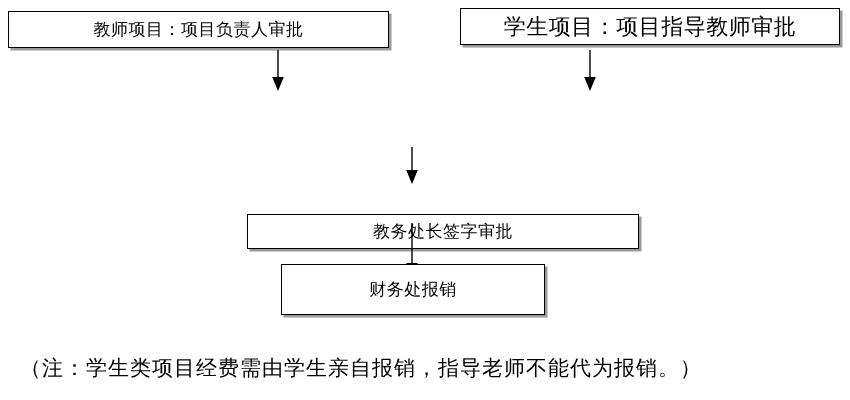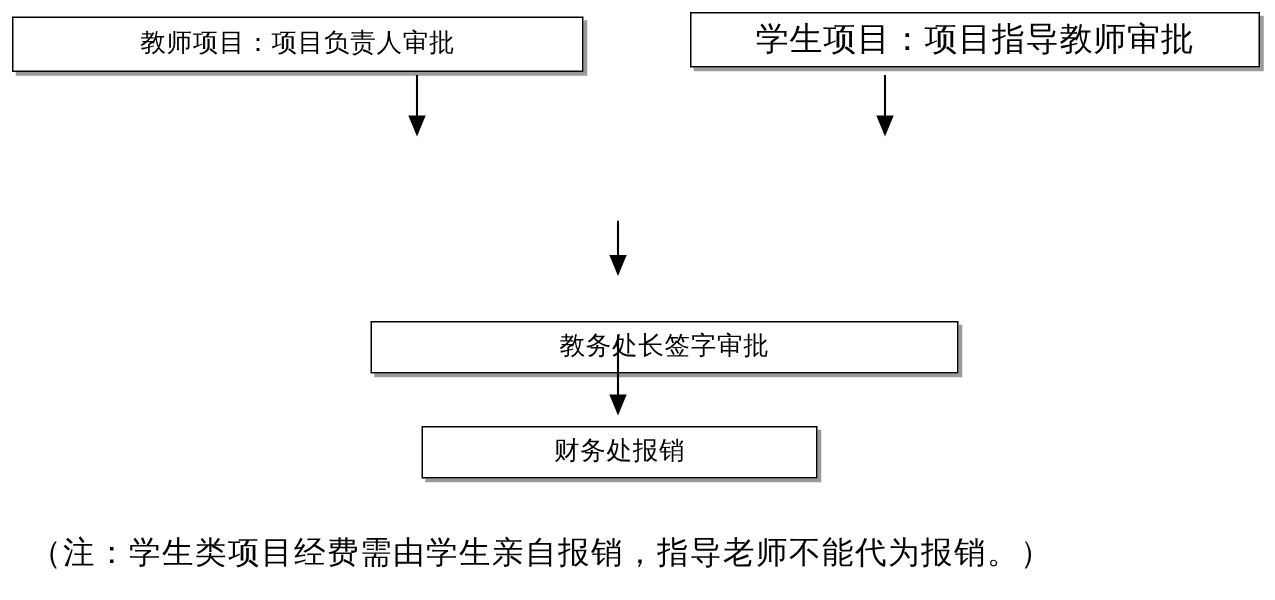--- a/index.html
+++ b/index.html
@@ -51,21 +51,21 @@
   #node-registration {
     left: 140px; top: 105px; width: 557px; height: 40px;
     font-size: 17px;
   }
   #node-director-signature {
     left: 247px; top: 186px; width: 392px; height: 35px;
     font-size: 17px;
     margin-top: 28px;
   }
   #node-reimbursement {
-    left: 281px; top: 284px; width: 264px; height: 35px;
+    left: 281px; top: 264px; width: 264px; height: 51px;
     font-size: 17px;
   }
   
   .arrow {
     position: absolute;
   }
   .arrow svg { display: block; }
   #arrow-teacher-to-registration { left: 270px; top: 50px; }
   #arrow-student-to-registration { left: 582px; top: 50px; }
   #arrow-registration-to-director { left: 404px; top: 147px; }

